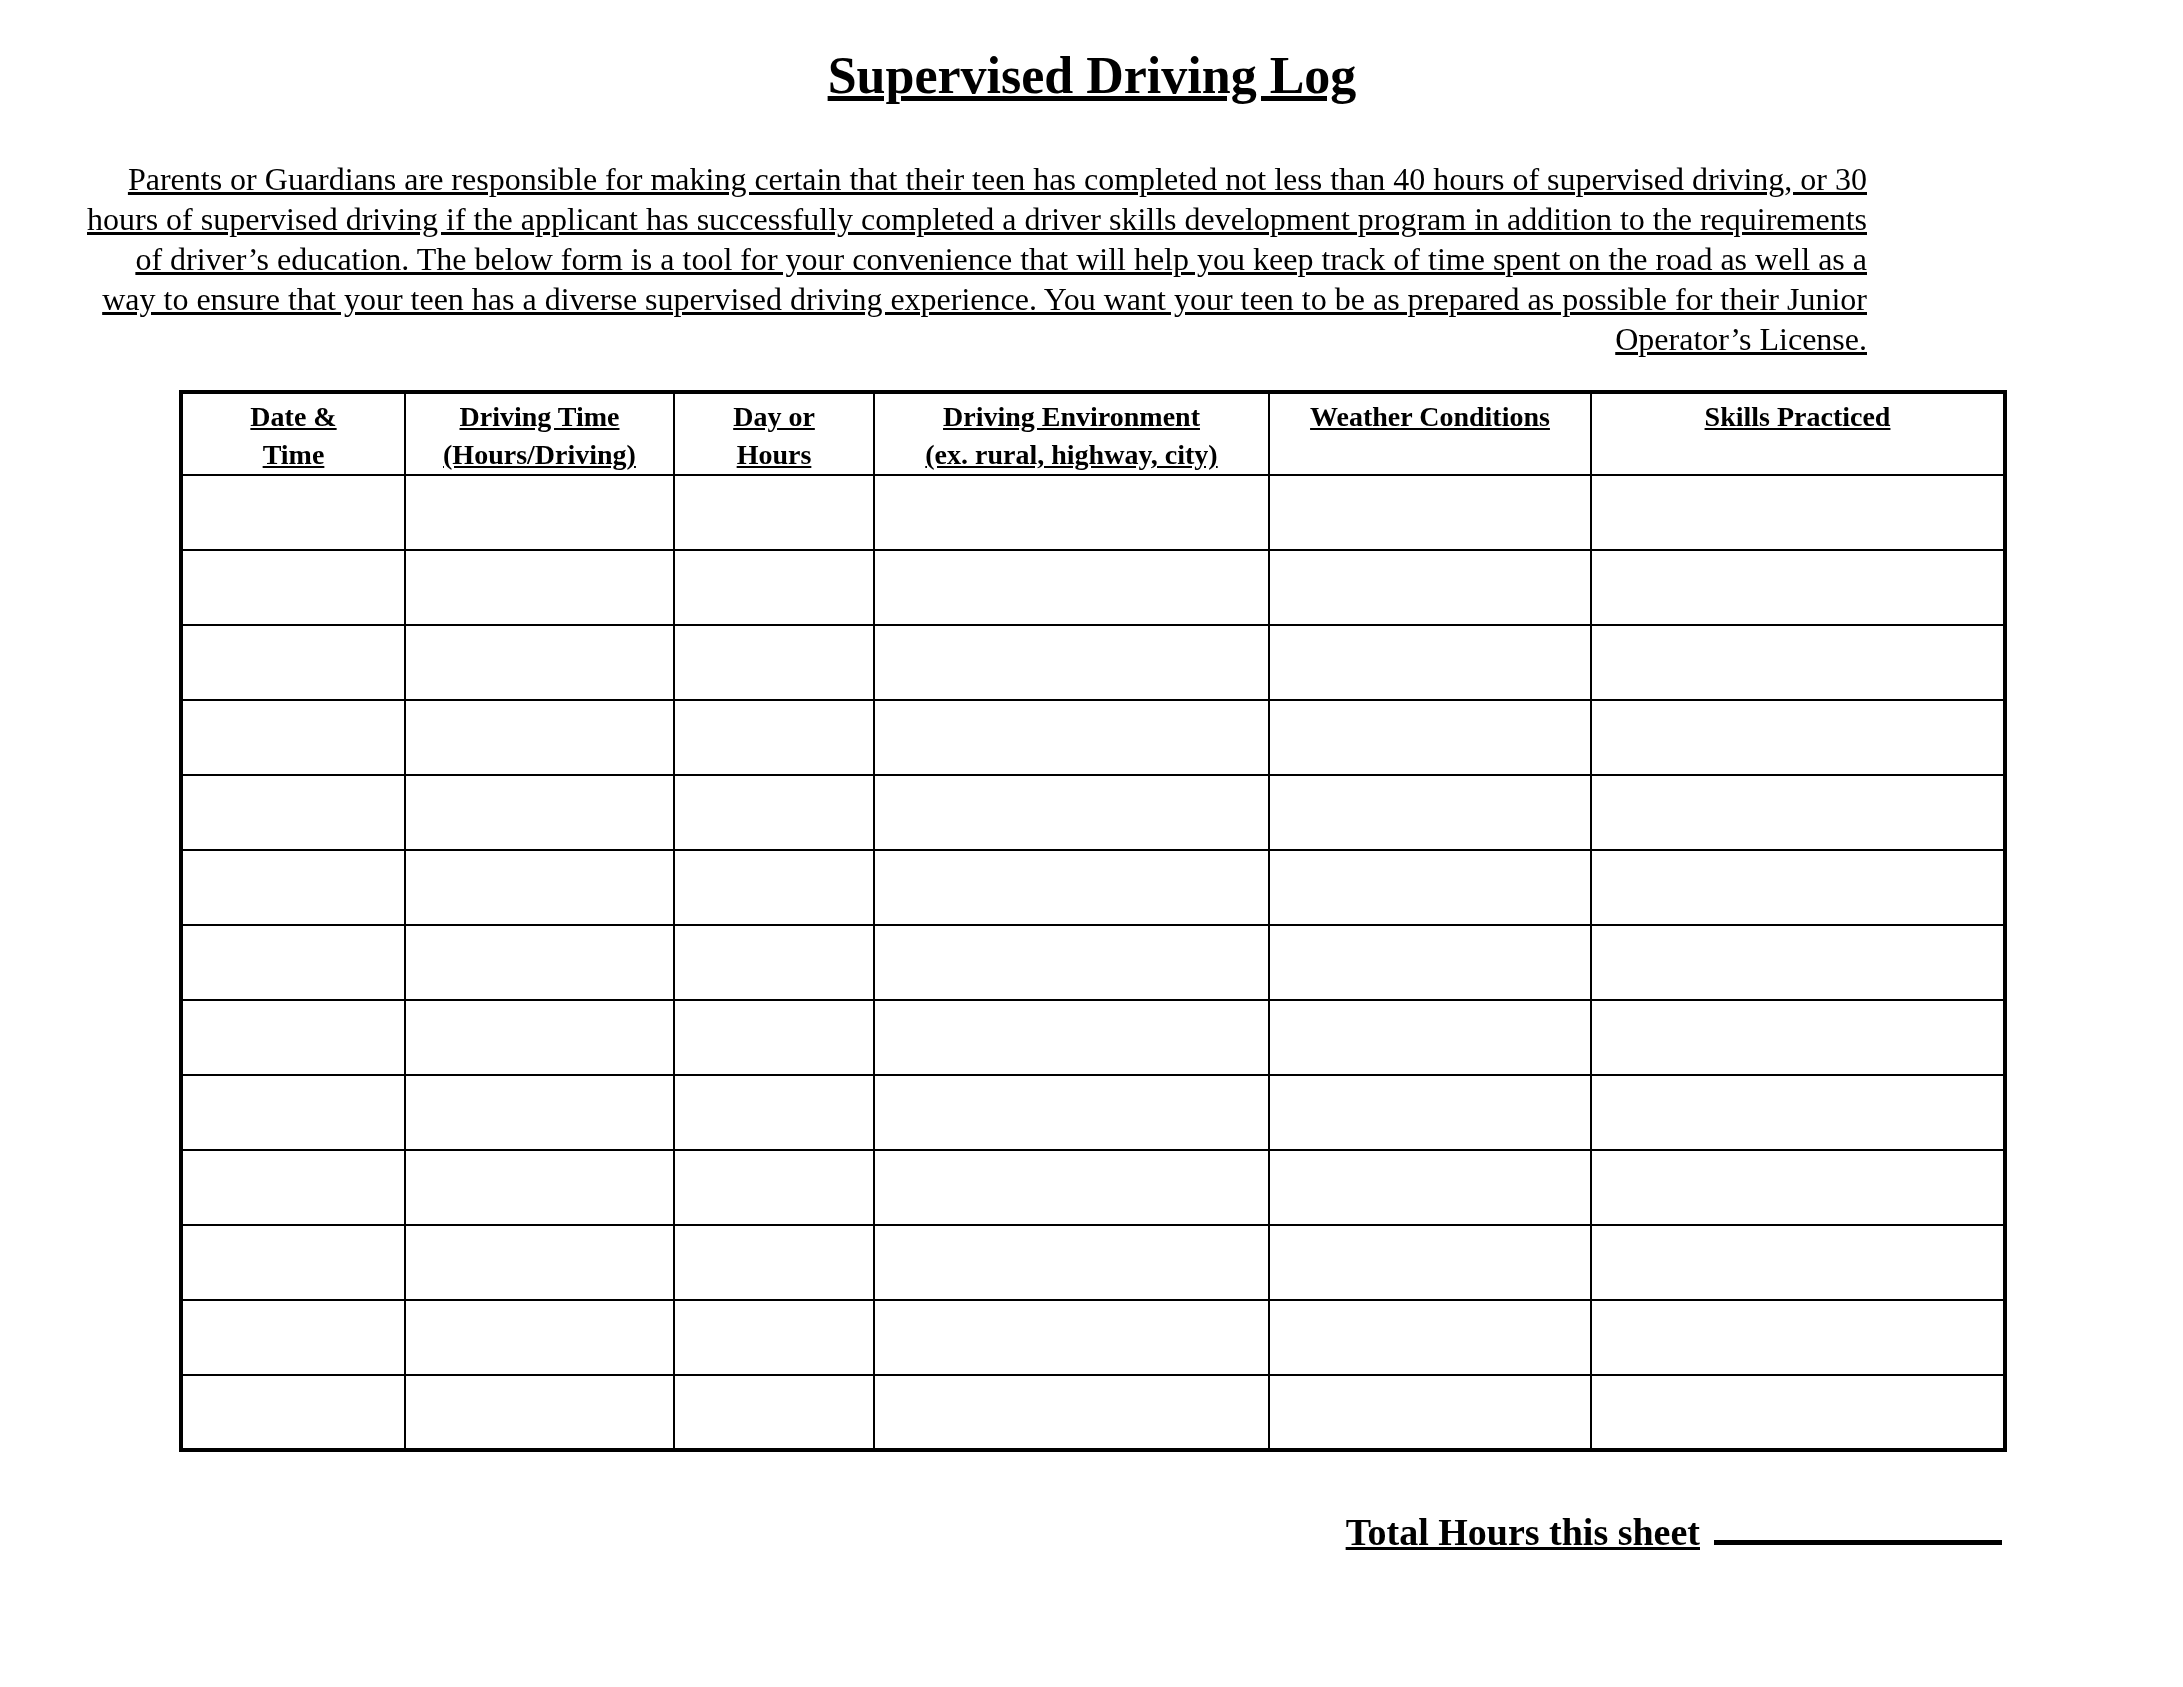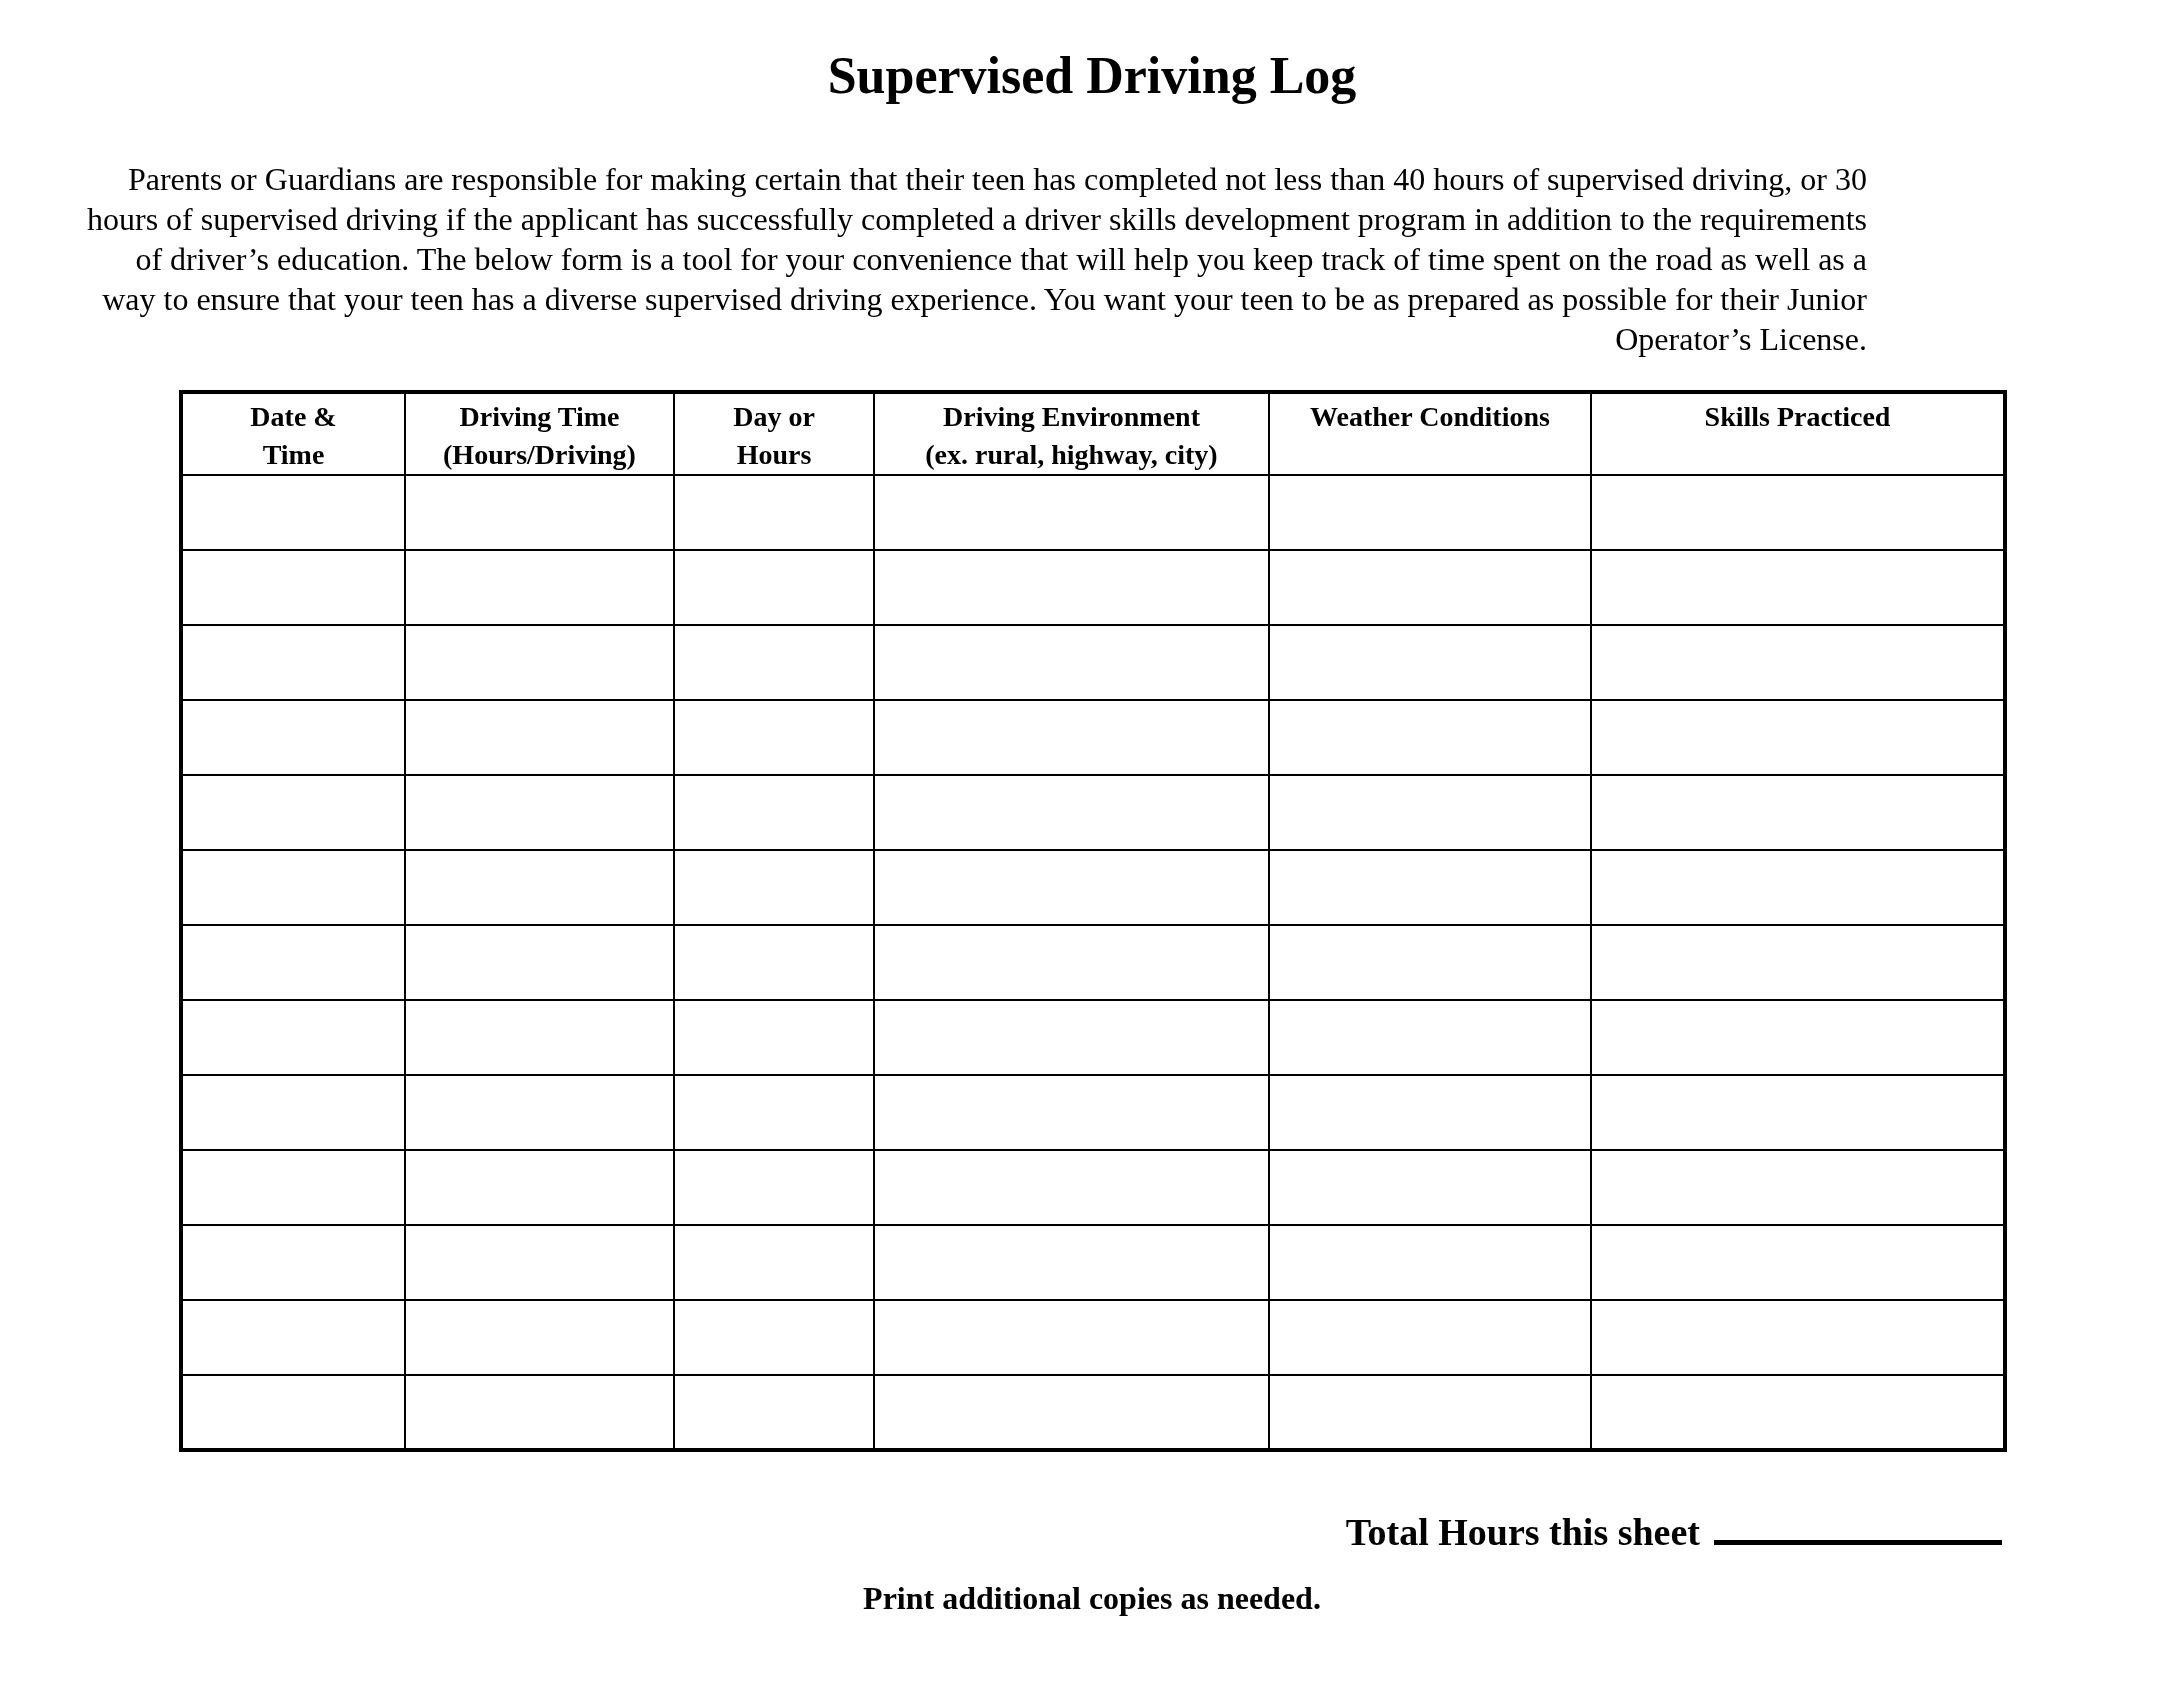--- a/index.html
+++ b/index.html
@@ -11,20 +11,21 @@
     height: 1687px;
     overflow: hidden;
     font-family: "Liberation Serif", serif;
     color: #000000;
   }
   .page {
     position: relative;
     width: 2184px;
     height: 1687px;
     background: #ffffff;
+    text-decoration: underline;
   }
   .doc-title {
     margin: 0;
     padding-top: 44px;
     text-align: center;
     font-size: 52px;
     line-height: 63px;
     font-weight: bold;
     letter-spacing: 0px;
   }
@@ -219,16 +220,15 @@
           <td></td>
           <td></td>
         </tr>
       </tbody>
   </table>
 
   <div class="total-row">
     <span>Total Hours this sheet</span><span class="blank-line"></span>
   </div>
 
-  <div class="print-note">Print additional copies as needed.</div>
 
 </div>
 
 
 </body></html>

